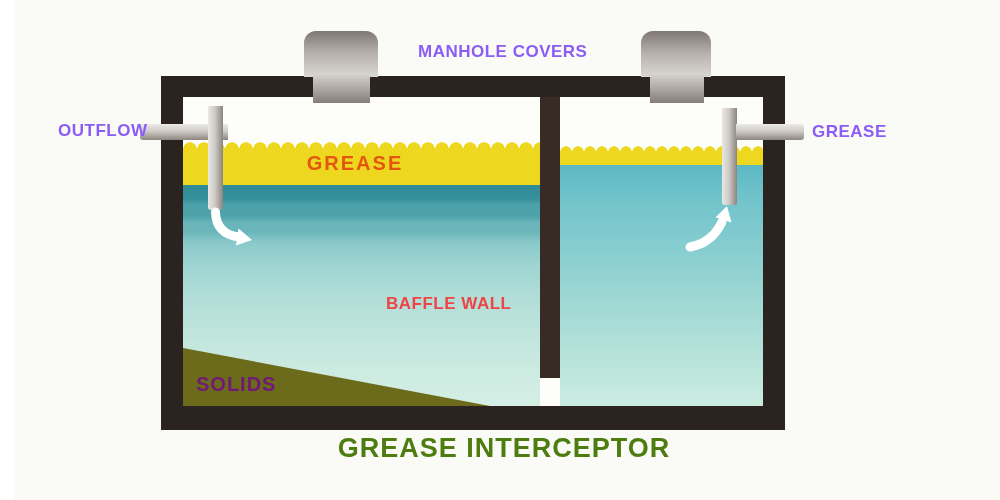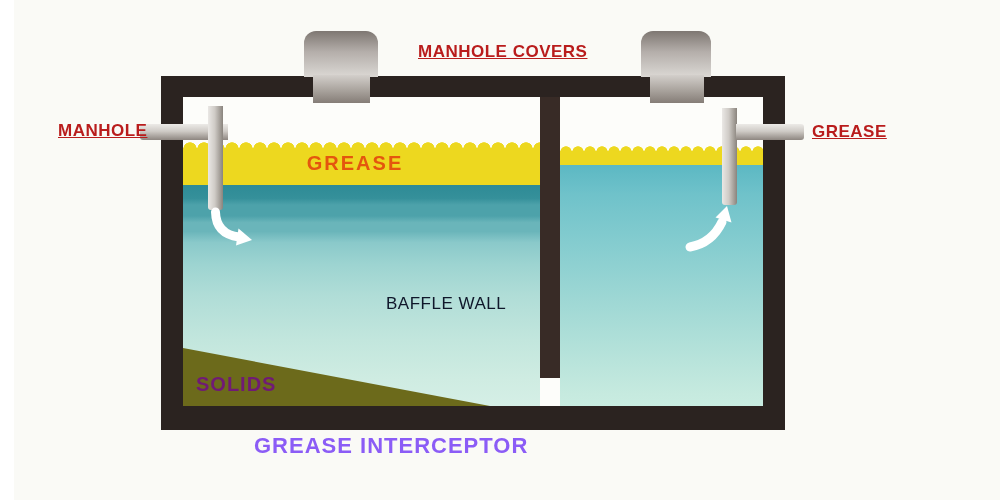--- a/index.html
+++ b/index.html
@@ -31,21 +31,21 @@
   
   .grease-right-bumps{left:560px;top:145px;width:203px;height:7px;z-index:4;
     background-image:radial-gradient(circle 6px at 6px 7px,#edd81f 5.4px,rgba(237,216,31,0) 6px);
     background-size:12px 7px;background-repeat:repeat-x;}
   .grease-right-body{left:560px;top:151px;width:203px;height:14px;background:#edd81f;z-index:4;}
   .water-right{left:560px;top:165px;width:203px;height:241px;z-index:4;
     background:linear-gradient(180deg,#5cb8c3 0%,#6fc2ca 12%,#84cccf 32%,#9dd7d4 55%,#b5e2da 78%,#c6eadf 95%,#c9ece1 100%);}
 
   
   .baffle{left:540px;top:97px;width:20px;height:281px;background:#382b26;z-index:6;}
-  .baffle-label{left:386px;top:294px;z-index:6;font-size:17px;font-weight:400;letter-spacing:.5px;color:#0f172a;}
+  .baffle-label{left:386px;top:294px;z-index:6;font-size:17px;font-weight:700;letter-spacing:.5px;color:#ef4444;}
 
   
   .pipe{z-index:8;}
   .pipe-h{background:linear-gradient(180deg,#eceae7 0%,#cfcbc6 45%,#8d8680 100%);}
   .pipe-v{background:linear-gradient(90deg,#eae8e5 0%,#cfcbc6 45%,#8a847d 100%);}
   .inflow-pipe-h{left:140px;top:124px;width:88px;height:16px;border-radius:3px 0 0 3px;}
   .inflow-pipe-v{left:208px;top:106px;width:15px;height:104px;border-radius:0 0 3px 3px;}
   .outflow-pipe-v{left:722px;top:108px;width:15px;height:97px;border-radius:0 0 3px 3px;}
   .outflow-pipe-h{left:736px;top:124px;width:68px;height:16px;border-radius:0 3px 3px 0;}
 
@@ -56,26 +56,26 @@
   .manhole-cap.right{left:641px;width:70px;}
   .manhole-neck{top:75px;height:28px;z-index:7;
     background:linear-gradient(180deg,#d3cfcb 0%,#a9a39d 55%,#857d77 100%);}
   .manhole-neck.left{left:313px;width:57px;}
   .manhole-neck.right{left:650px;width:54px;}
 
   
   .arrows{left:0;top:0;width:1000px;height:500px;z-index:9;pointer-events:none;}
 
   
-  .side-label{z-index:10;font-size:17px;font-weight:600;letter-spacing:.5px;color:#b91c1c;text-decoration:underline;}
+  .side-label{z-index:10;font-size:17px;font-weight:600;letter-spacing:.5px;color:#8b5cf6;}
   .inflow-label{left:58px;top:121px;}
   .outflow-label{left:812px;top:122px;}
   .manhole-label{left:418px;top:42px;}
-  .diagram-title{left:254px;top:433px;width:500px;z-index:10;
-    font-size:22px;font-weight:700;letter-spacing:1px;color:#8b5cf6;}
+  .diagram-title{left:254px;top:433px;width:500px;text-align:center;z-index:10;
+    font-size:27px;font-weight:700;letter-spacing:1px;color:#4d7c0f;}
 </style>
 </head>
 <body>
 
 <div class="scene">
 
   <div class="abs left-strip"></div>
 
   <div class="abs tank-outer"></div>
   <div class="abs tank-inner"></div>
@@ -109,17 +109,17 @@
       <path d="M 215.5 212 Q 216 234 239 237" fill="none" stroke="#ffffff" stroke-width="9" stroke-linecap="round"></path>
       <polygon points="252,240 236,245.5 238.5,228.5" fill="#ffffff"></polygon>
     </g>
     <g>
       <path d="M 690 247 Q 712 243 722 222" fill="none" stroke="#ffffff" stroke-width="9" stroke-linecap="round"></path>
       <polygon points="727,206 731.5,222.5 715.5,217.5" fill="#ffffff"></polygon>
     </g>
   </svg>
 
   <div class="abs side-label manhole-label">MANHOLE COVERS</div>
-  <div class="abs side-label inflow-label">MANHOLE</div>
+  <div class="abs side-label inflow-label">OUTFLOW</div>
   <div class="abs side-label outflow-label">GREASE</div>
   <div class="abs diagram-title">GREASE INTERCEPTOR</div>
 
 </div>
 
 </body></html>

